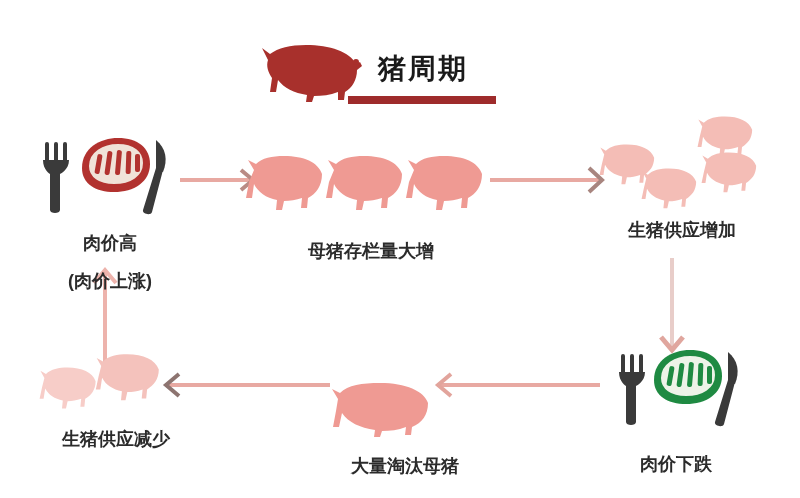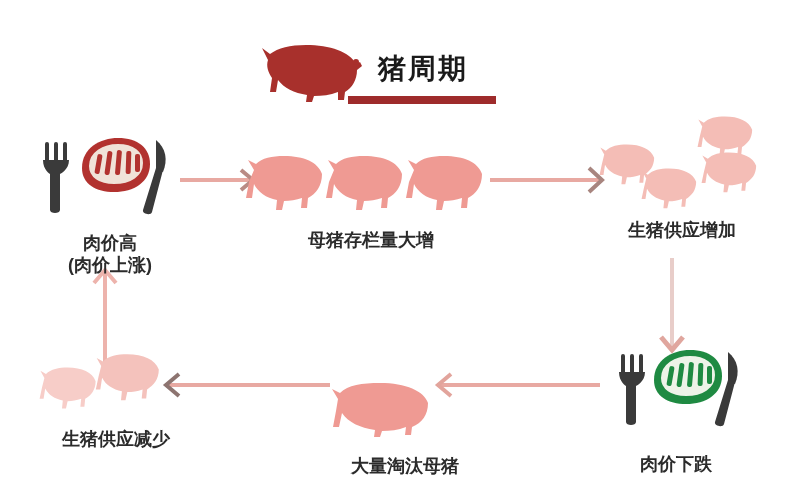--- a/index.html
+++ b/index.html
@@ -60,37 +60,38 @@
   .node-label {
     text-align: center;
     font-size: 18px;
     font-weight: bold;
     color: #2b2b2b;
     line-height: 22px;
     white-space: nowrap;
   }
   .node-label .sub {
     display: block;
+    margin-top: 16px;
   }
 
   
   .arrow {
     position: absolute;
   }
 
   
   #node-price-high   { left: 30px;  top: 124px; width: 160px; }
   #node-sow-stock    { left: 246px; top: 148px; width: 250px; }
   #node-supply-up    { left: 592px; top: 111px; width: 180px; }
   #node-price-down   { left: 596px; top: 336px; width: 160px; }
   #node-cull-sows    { left: 330px; top: 377px; width: 150px; }
   #node-supply-down  { left: 36px;  top: 348px; width: 160px; }
 
   #node-price-high .node-label  { margin-top: 4px; }
-  #node-sow-stock .node-label   { margin-top: 7px; text-align: center; }
+  #node-sow-stock .node-label   { margin-top: 18px; text-align: center; }
   #node-supply-up .node-label   { margin-top: 4px; }
   #node-price-down .node-label  { margin-top: 13px; }
   #node-cull-sows .node-label   { margin-top: 14px; }
   #node-supply-down .node-label { margin-top: 14px; }
 </style>
 </head>
 <body>
 
 <div id="canvas">
 

